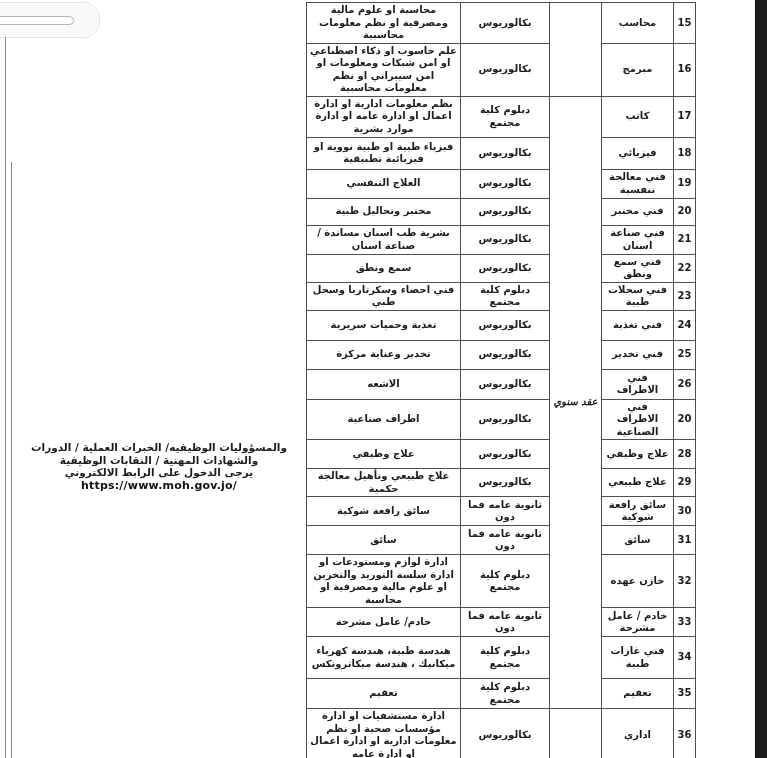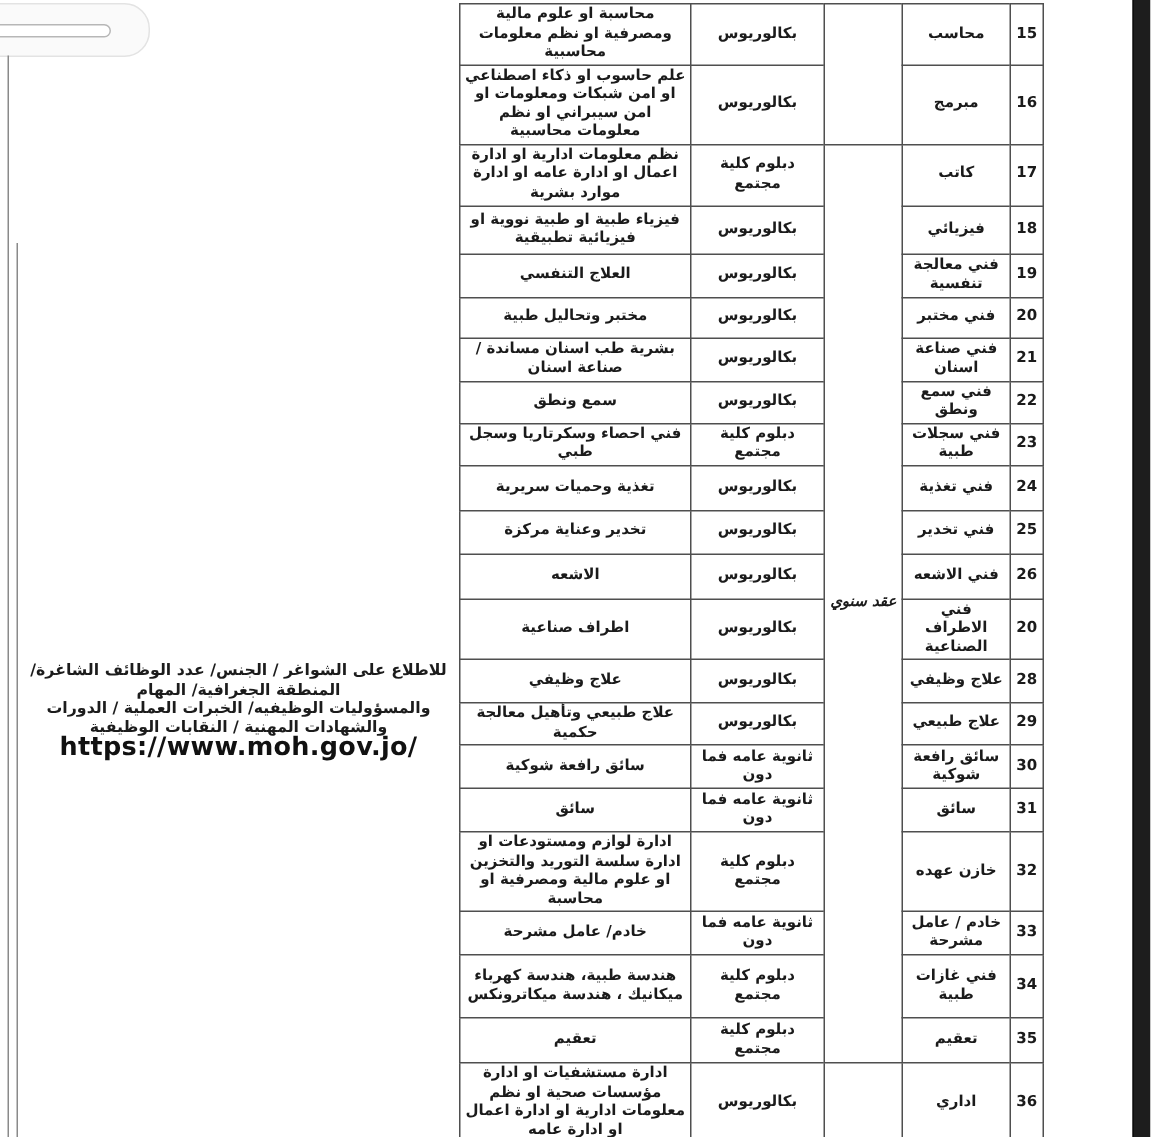--- a/index.html
+++ b/index.html
@@ -17,21 +17,21 @@
   .pill-thumb{position:absolute;left:-30px;top:16px;width:102px;height:7px;
               border-radius:5px;background:#ffffff;border:1px solid #b7b7b7;}
 
   
   .vline-a{position:absolute;left:5px;top:37px;width:1px;height:721px;background:#8a8a8a;}
   .vline-b{position:absolute;left:11px;top:162px;width:1px;height:596px;background:#8a8a8a;}
 
   
   .notes{position:absolute;left:12px;top:441px;width:294px;direction:rtl;
          text-align:center;color:#1c1c1c;font-weight:bold;font-size:10.5px;line-height:12.6px;}
-  .notes .url{direction:ltr;font-size:17px;letter-spacing:.2px;color:#111;text-decoration:none;display:block;margin-top:1px;}
+  .notes .url{direction:ltr;font-size:11px;letter-spacing:.2px;color:#111;text-decoration:none;display:block;margin-top:1px;}
 
   
   table.vac{position:absolute;left:306px;top:2px;width:389px;border-collapse:collapse;
             direction:rtl;table-layout:fixed;}
   table.vac td{border:1px solid #4f4f4f;text-align:center;vertical-align:middle;
                padding:1px 3px;color:#1b1b1b;font-weight:bold;font-size:10px;line-height:1.25;
                overflow:hidden;}
   td.c-num{font-weight:normal;font-size:10px;}
   td.c-title{font-size:10px;margin-left:43px;}
   td.c-contract{font-size:10px;background:#fff;font-style:italic;}
@@ -45,22 +45,22 @@
 
   <div class="edge-strip"></div>
 
   <div class="pill-track"></div>
   <div class="pill-thumb"></div>
 
   <div class="vline-a"></div>
   <div class="vline-b"></div>
 
   <div class="notes">
-    <div>للاطلاع على الشواغر / الجنس/ عدد الوظائف الشاغرة/ المنطقة الجغرافية/ المهام</div>
     <div>والمسؤوليات الوظيفيه/ الخبرات العملية / الدورات والشهادات المهنية / النقابات الوظيفية</div>
+    <div>يرجى الدخول على الرابط الالكتروني</div>
     <a href="#" class="url">https://www.moh.gov.jo/</a>
   </div>
 
   <table class="vac">
     <colgroup>
       <col style="width:22px">
         <col style="width:72px">
         <col style="width:52px">
       <col style="width:89px">
         <col style="width:154px">
@@ -129,21 +129,21 @@
           <td class="c-spec">تغذية وحميات سريرية</td>
         </tr>
         <tr style="height: 29px;">
           <td class="c-num">25</td>
           <td class="c-title">فني تخدير</td>
           <td class="c-degree">بكالوريوس</td>
           <td class="c-spec">تخدير وعناية مركزة</td>
         </tr>
         <tr style="height: 30px;">
           <td class="c-num">26</td>
-          <td class="c-title">فني الاشعه</td>
+          <td class="c-title">فني الاطراف</td>
           <td class="c-degree">بكالوريوس</td>
           <td class="c-spec">الاشعه</td>
         </tr>
         <tr style="height: 29px;">
           <td class="c-num">20</td>
           <td class="c-title">فني الاطراف الصناعية</td>
           <td class="c-degree">بكالوريوس</td>
           <td class="c-spec">اطراف صناعية</td>
         </tr>
         <tr style="height: 29px;">

